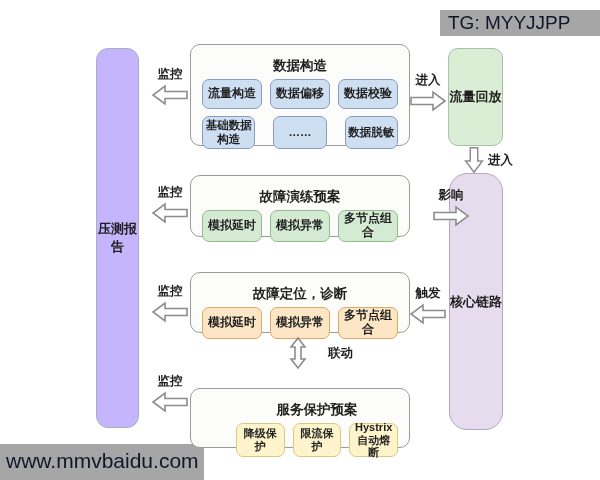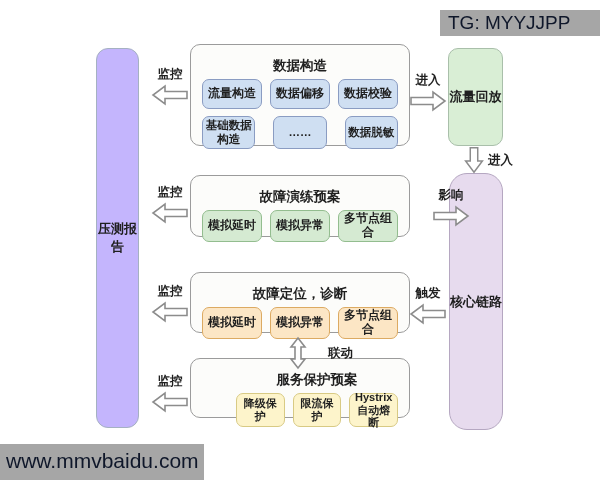--- a/index.html
+++ b/index.html
@@ -16,21 +16,21 @@
     font-weight:bold;font-size:13px;border-radius:12px;box-sizing:border-box;text-align:center;}
   .left-panel{left:96px;top:48px;width:43px;height:380px;background:#c4b5fd;border:1.5px solid #a5b1c2;}
   .replay-panel{left:448px;top:48px;width:55px;height:98px;background:#d9eed5;border:1.5px solid #a9bfaa;border-radius:10px;}
   .core-panel{left:449px;top:173px;width:54px;height:257px;background:#e7dbee;border:1.5px solid #b5a7c1;border-radius:18px;}
   
   .group{position:absolute;left:190px;width:220px;background:#fcfcfa;border:1.5px solid #9b9b9b;
     border-radius:10px;box-sizing:border-box;display:flex;flex-direction:column;align-items:center;padding:0 11px;}
   .g1{top:44px;height:102px;}
   .g2{top:175px;height:62px;}
   .g3{top:272px;height:61px;}
-  .g4{top:358px;height:60px;padding-left:45px;}
+  .g4{top:388px;height:60px;padding-left:45px;}
   .group-title{font-weight:bold;font-size:13.5px;margin-top:12px;line-height:17px;}
   .row{display:flex;gap:8px;width:100%;margin-top:5px;}
   .g1 .row2{margin-top:7px;gap:18px;}
   .sub{flex:1;display:flex;align-items:center;justify-content:center;border-radius:7px;
     font-weight:bold;font-size:12px;text-align:center;line-height:1.15;height:30px;
     box-sizing:border-box;padding:0 2px;word-break:break-all;}
   .g1 .row2 .sub{height:33px;font-size:11.5px;}
   .g2 .sub,.g3 .sub{height:32px;}
   .g4 .sub{height:34px;font-size:11px;}
   .blue{background:#cfdff2;border:1.3px solid #8a9cc2;}

